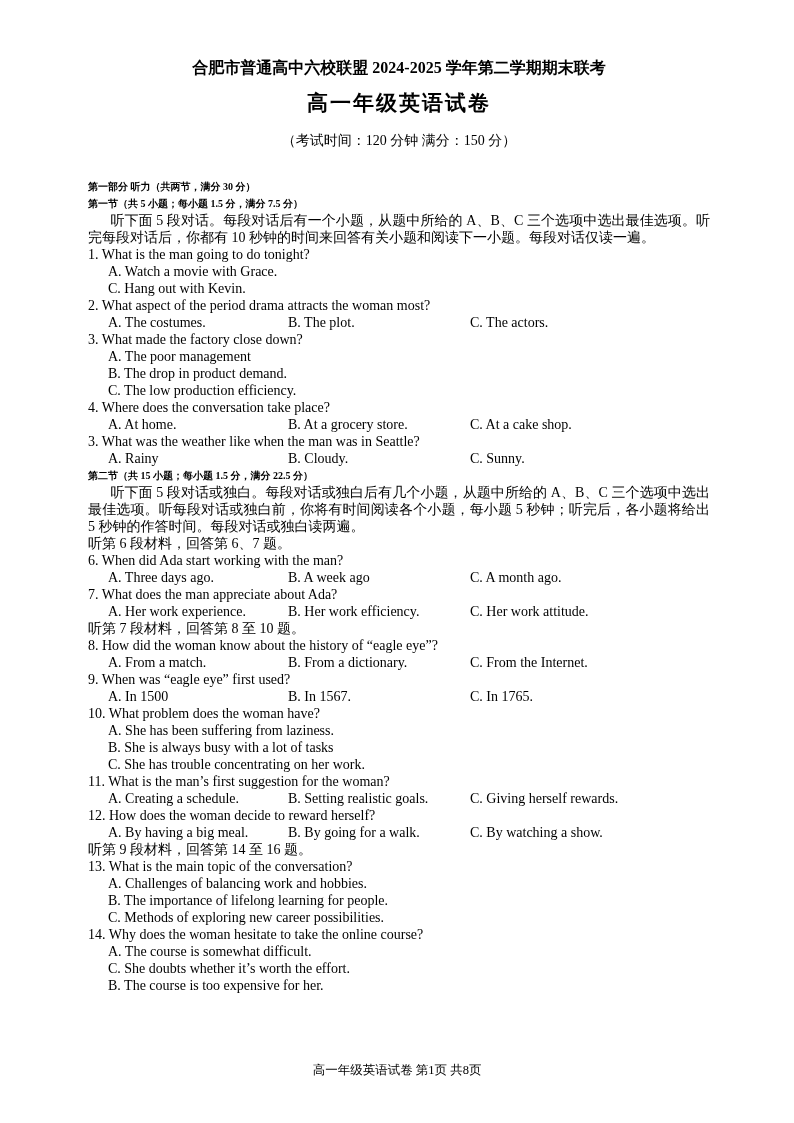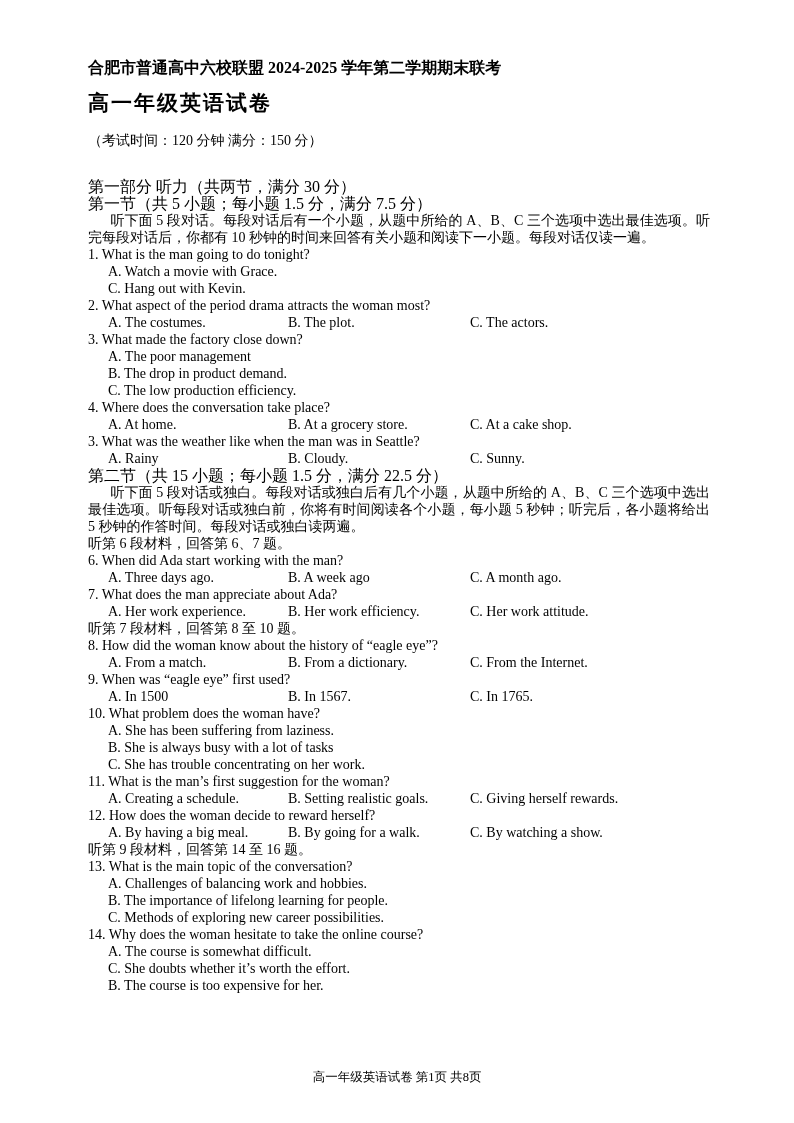--- a/index.html
+++ b/index.html
@@ -11,52 +11,52 @@
     position: relative;
     width: 794px;
     height: 1123px;
     box-sizing: border-box;
     padding: 58px 84px 0 88px;
     background: #ffffff;
     color: #000000;
     font-family: "Liberation Serif", "DejaVu Serif", serif;
     overflow: hidden;
   }
-  .header { text-align: left; }
+  .header { text-align: center; }
   .t1 { font-size: 16px; font-weight: 700; }
   .t2 { font-size: 21px; font-weight: 700; margin-top: 10px; letter-spacing: 2px; }
   .t3 { font-size: 14px; margin-top: 15px; }
 
   .content {
     margin-top: 28px;
     font-size: 14px;
     line-height: 17px;
   }
   .heading {
-    font-weight: 400;
-    font-size: 16px;
+    font-weight: 700;
+    font-size: 10px;
   }
   .para {
     text-indent: 1.6em;
     text-align: justify;
   }
   .material { }
   .question { }
   .q-line { }
   .opts-stacked .option { padding-left: 20px; }
   .opts-inline {
     padding-left: 20px;
     display: grid;
     grid-template-columns: 180px 182px 1fr;
   }
   .footer {
     position: absolute;
     left: 0;
     right: 0;
-    bottom: 37px;
+    bottom: 44px;
     text-align: center;
     font-size: 12.5px;
   }
 </style>
 </head>
 <body>
 
 <div class="page">
   <div class="header">
     <div class="t1">合肥市普通高中六校联盟  2024-2025 学年第二学期期末联考</div>

